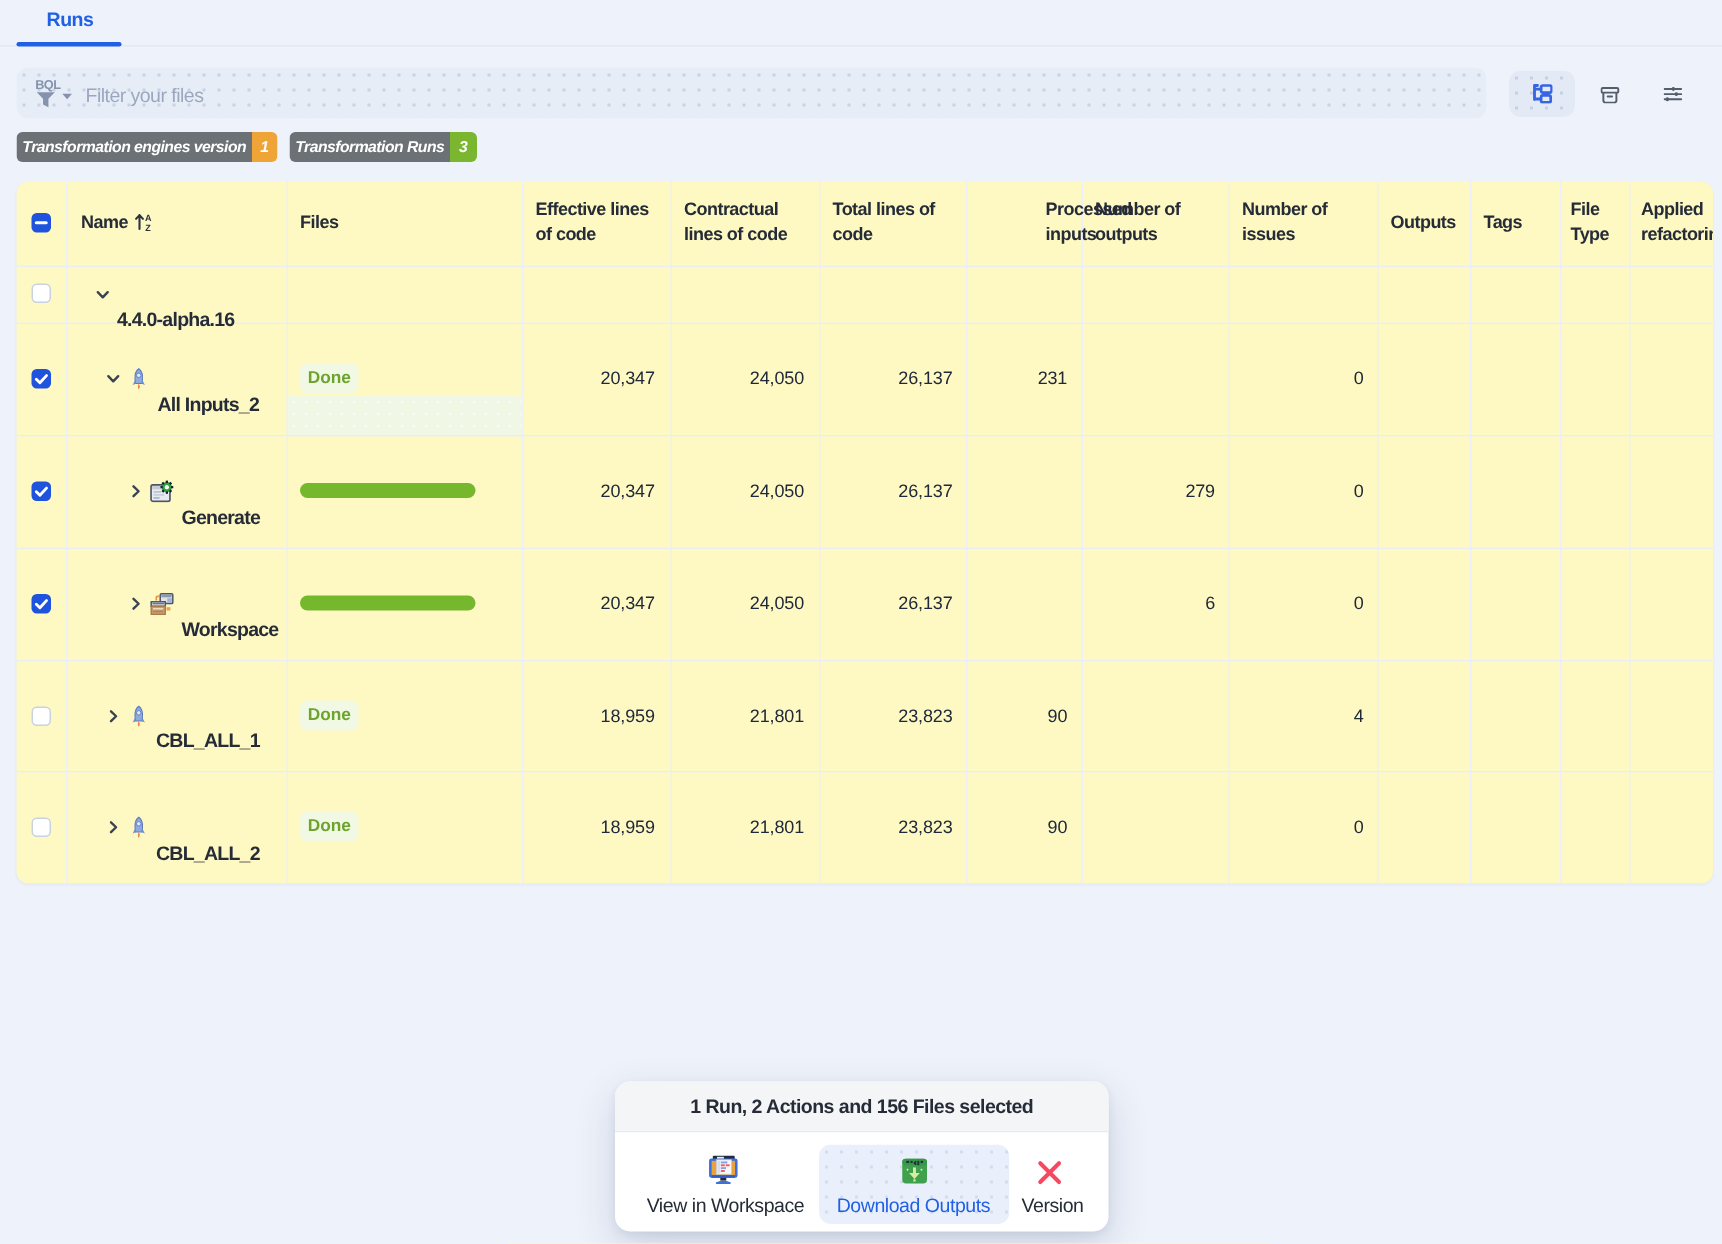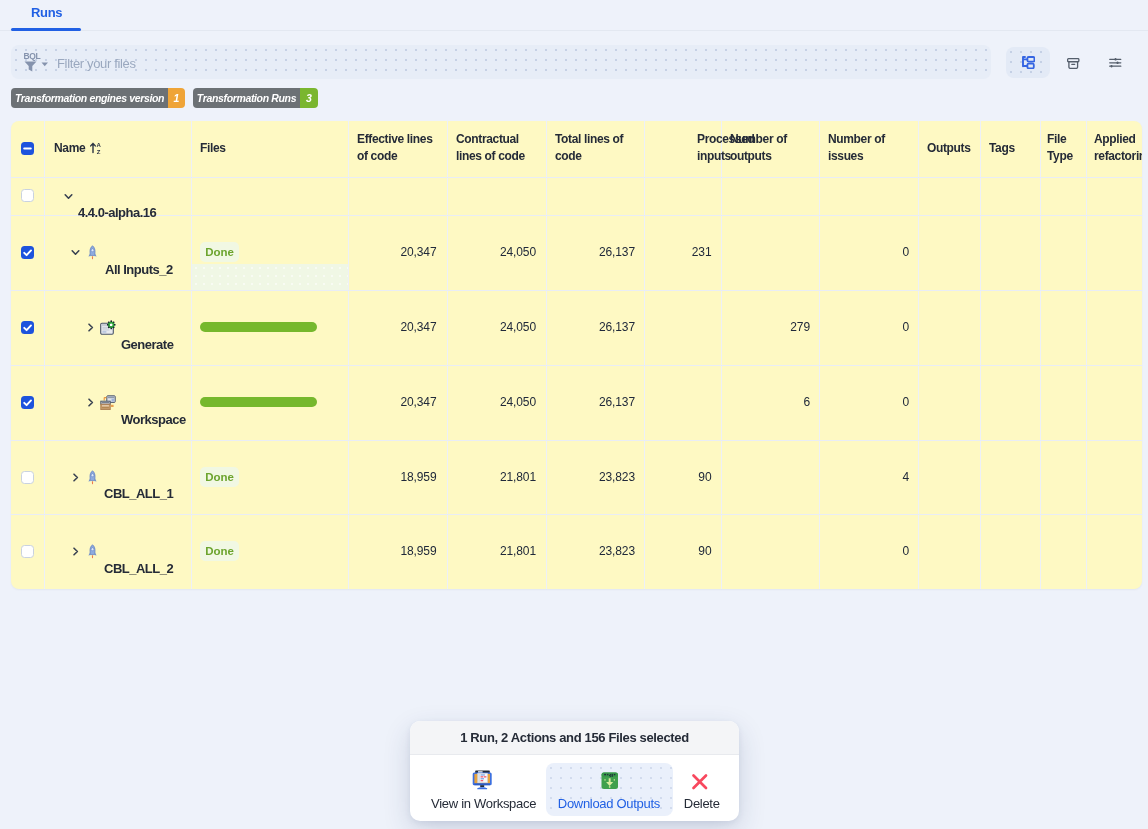--- a/index.html
+++ b/index.html
@@ -285,13 +285,13 @@
 <rect x="7.9" y="14.2" width="1.5" height="1.5"></rect>
 <rect x="3.4" y="7.3" width="1.2" height="1.2" transform="rotate(45 4 7.9)"></rect>
 <rect x="12.7" y="7.3" width="1.2" height="1.2" transform="rotate(45 13.3 7.9)"></rect>
 </g>
 </svg>
 <svg class="abs" style="left:691px;top:773px;" width="18" height="18" viewBox="0 0 18 18">
     <path d="M2.5 2.5 L15 15 M15 2.5 L2.5 15" stroke="#f8485e" stroke-width="2.7" fill="none" stroke-linecap="round"></path>
   </svg>
 <div class="plabel" style="left:483.6px;top:796px;">View in Workspace</div>
 <div class="plabel" style="left:608.9px;top:796px;color:#2160e4;">Download Outputs</div>
-<div class="plabel" style="left:701.7px;top:796px;">Delete</div>
+<div class="plabel" style="left:701.7px;top:796px;">Version</div>
 
 </body></html>

